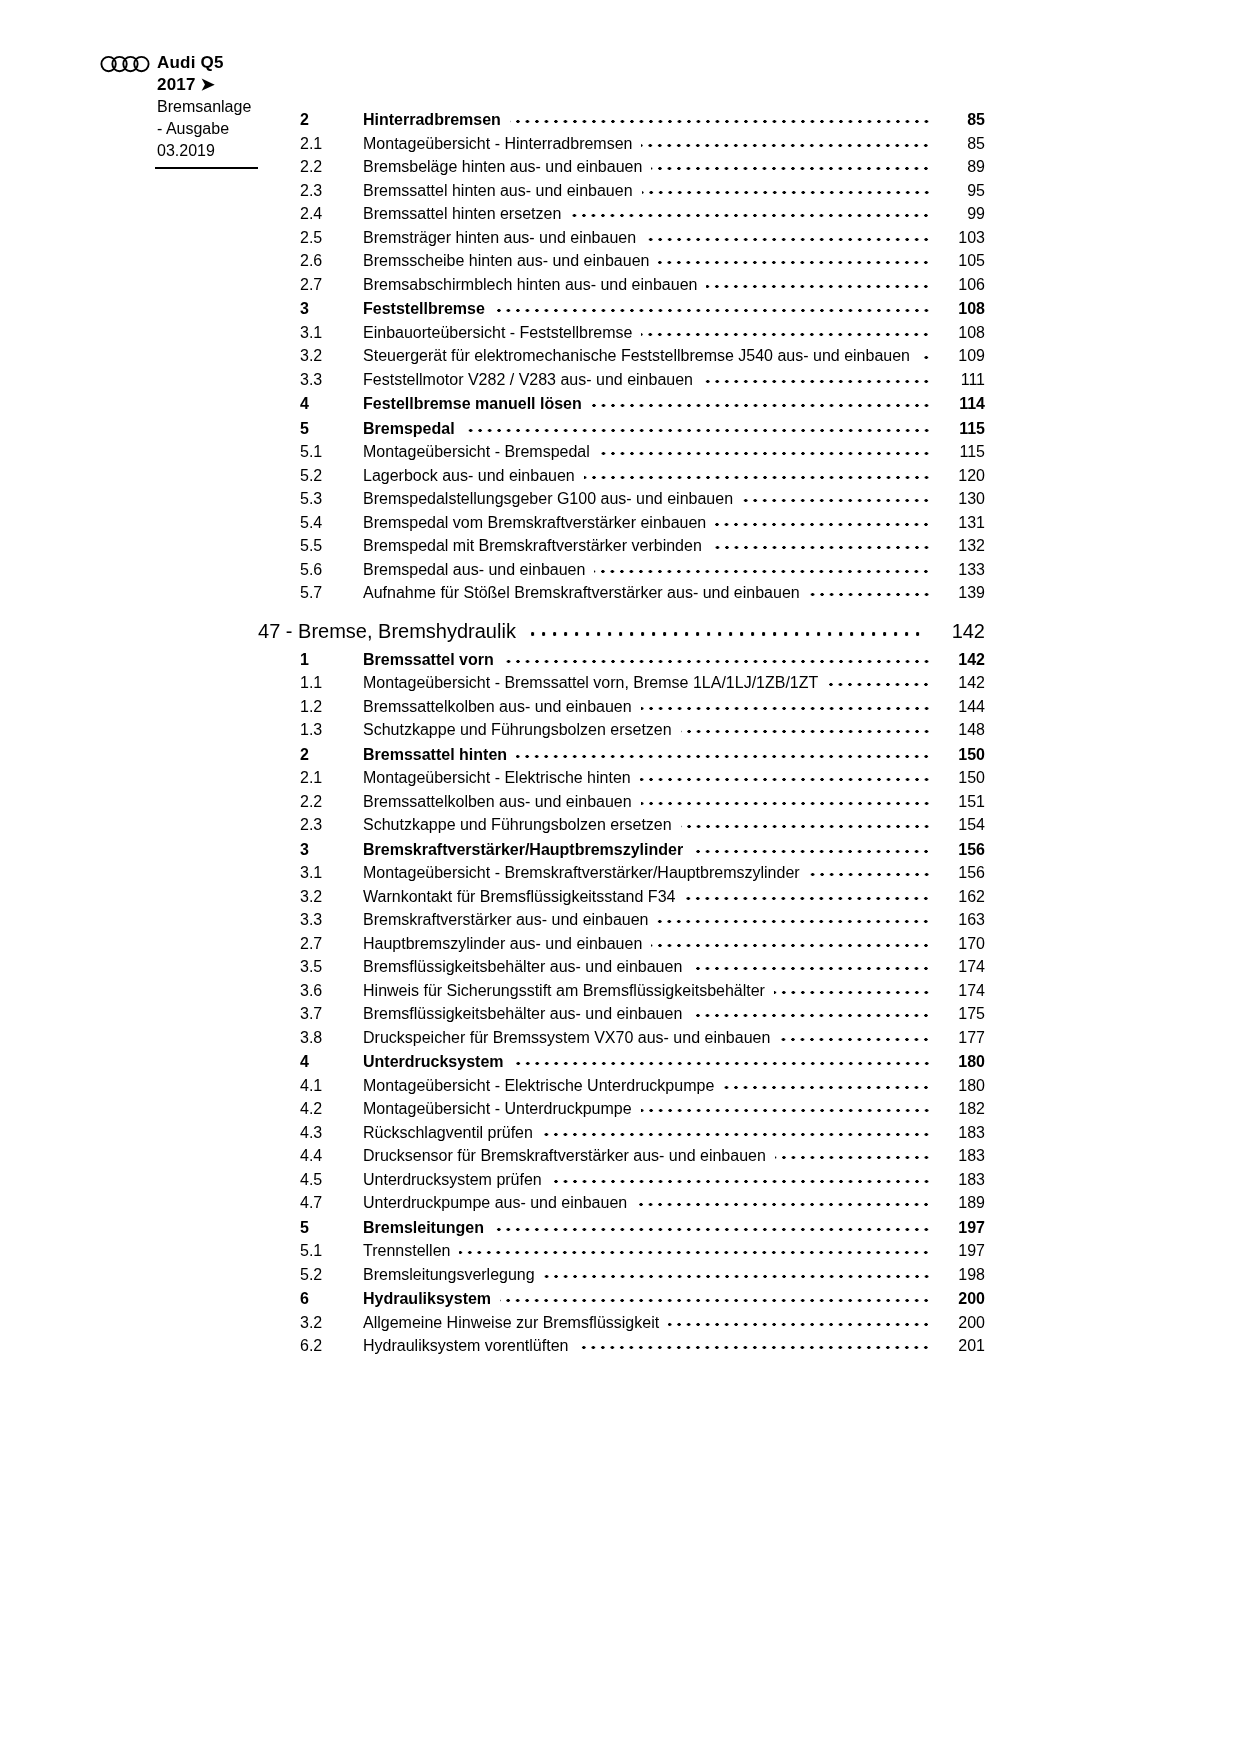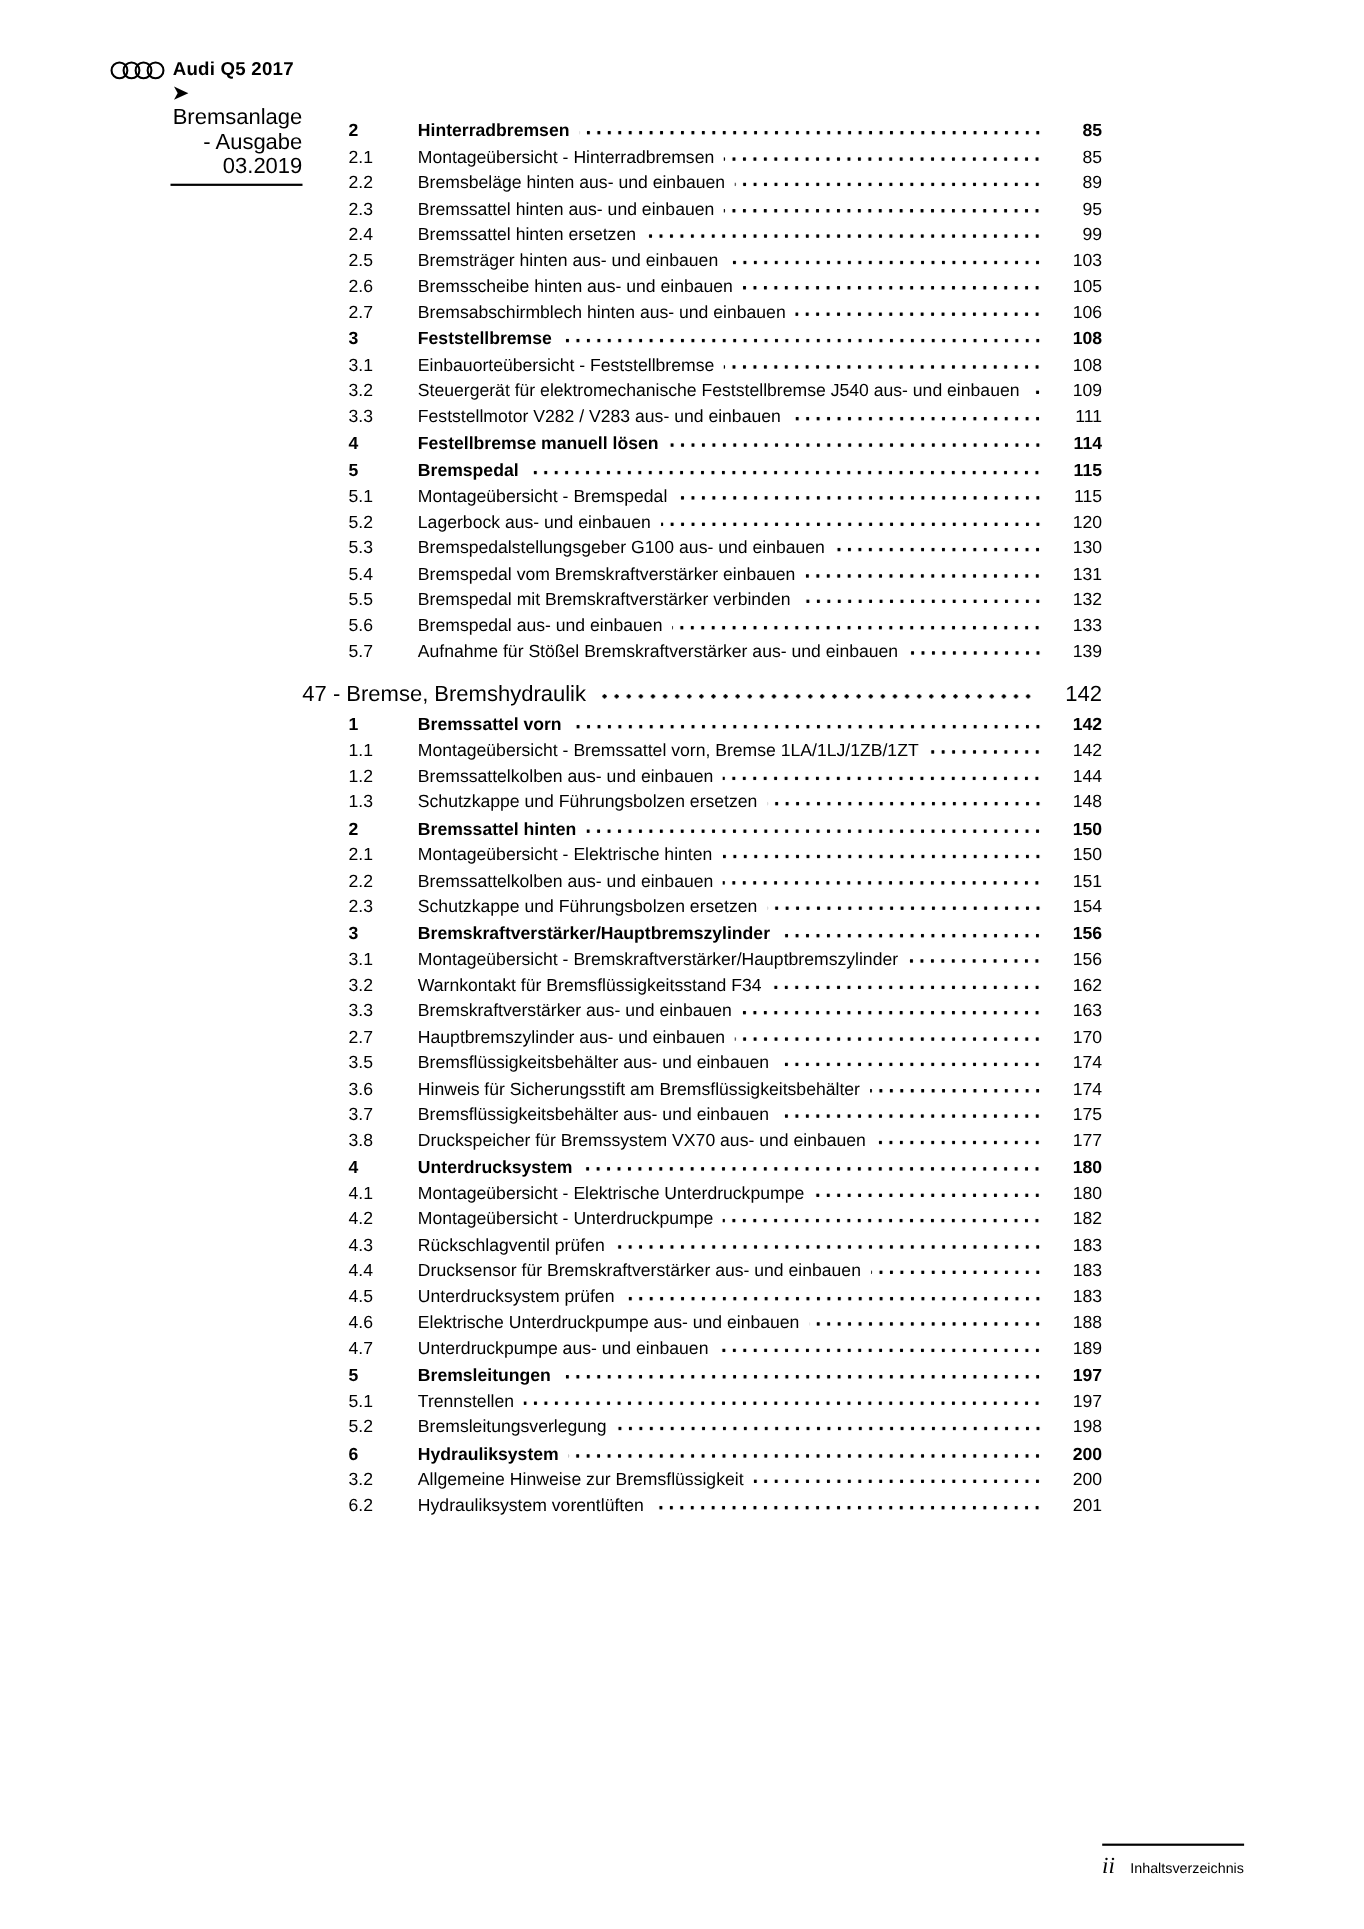--- a/index.html
+++ b/index.html
@@ -24,23 +24,22 @@
   }
   .audi-logo { width: 50px; height: 18px; margin-top: 3px; flex-shrink: 0; }
   .header-text { margin-left: 7px; }
   .header-title {
     font-size: 17px;
     font-weight: bold;
     line-height: 22px;
     letter-spacing: 0.2px;
   }
   .header-subtitle {
-    font-size: 20px;
+    font-size: 16px;
     line-height: 22px;
-    text-align: right;
   }
   .header-rule {
     border-top: 2px solid #000;
     margin-left: 75px;
     margin-top: 5px;
   }
   
   .toc { margin-top: 55px; }
   .toc-row {
     display: flex;
@@ -388,26 +387,20 @@
         <span class="leader"></span>
         <span class="pagenum">183</span>
       </div>
       <div class="toc-row sub">
         <span class="num">4.5</span>
         <span class="title">Unterdrucksystem prüfen</span>
         <span class="leader"></span>
         <span class="pagenum">183</span>
       </div>
       <div class="toc-row sub">
-        <span class="num">4.6</span>
-        <span class="title">Elektrische Unterdruckpumpe aus- und einbauen</span>
-        <span class="leader"></span>
-        <span class="pagenum">188</span>
-      </div>
-      <div class="toc-row sub">
         <span class="num">4.7</span>
         <span class="title">Unterdruckpumpe aus- und einbauen</span>
         <span class="leader"></span>
         <span class="pagenum">189</span>
       </div>
       <div class="toc-row section">
         <span class="num">5</span>
         <span class="title">Bremsleitungen</span>
         <span class="leader"></span>
         <span class="pagenum">197</span>
@@ -439,19 +432,15 @@
       <div class="toc-row sub">
         <span class="num">6.2</span>
         <span class="title">Hydrauliksystem vorentlüften</span>
         <span class="leader"></span>
         <span class="pagenum">201</span>
       </div>
     </main>
 
   <footer>
     <div class="footer-rule"></div>
-    <div class="footer-row">
-      <span class="footer-page">ii</span>
-      <span class="footer-label">Inhaltsverzeichnis</span>
-    </div>
   </footer>
 
 </div>
 
 </body></html>

